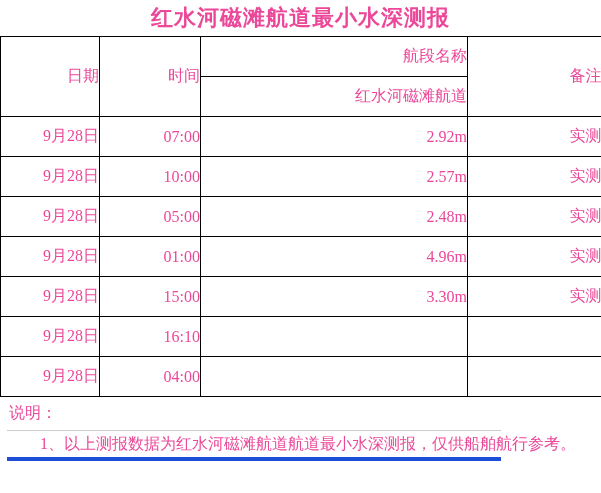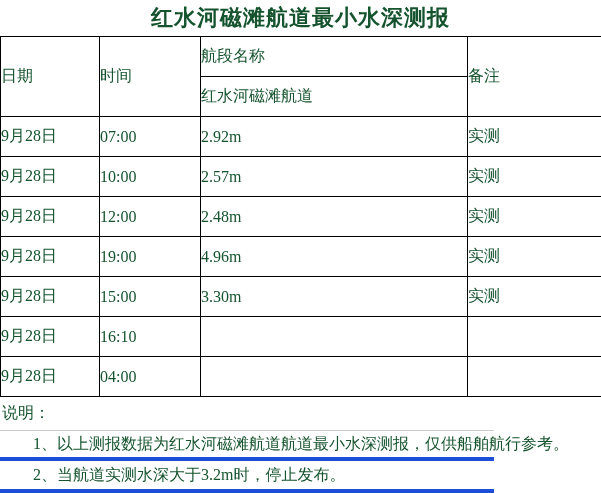--- a/index.html
+++ b/index.html
@@ -1,52 +1,52 @@
 <!DOCTYPE html>
 <html><head>
 <meta charset="utf-8">
 <style>
   * { margin:0; padding:0; box-sizing:border-box; }
   html,body { background:#ffffff; }
   .page {
     position:relative;
     width:601px; height:493px;
     background:#ffffff;
-    color:#14532d;
+    color:#ec4899;
     font-family:"Liberation Serif","DejaVu Serif",serif;
     overflow:hidden;
   }
   .title {
     height:36px;
     display:flex; align-items:center; justify-content:center;
     font-size:22px; font-weight:bold;
     letter-spacing:1px;
   }
   table.report {
     width:601px;
     border-collapse:collapse;
     table-layout:fixed;
   }
   table.report td {
     border:1px solid #000000;
-    text-align:left;
+    text-align:right;
     vertical-align:middle;
     font-size:16px;
     font-weight:normal;
     padding:0;
     overflow:hidden;
     white-space:nowrap;
   }
   table.report td.no-r { border-right:none; }
   table.report tr { height:40px; }
   col.c-date    { width:99px; }
   col.c-time    { width:101px; }
   col.c-section { width:267px; }
   col.c-remark  { width:134px; }
-  .notes { width:494px; }
+  .notes { width:494px;margin-left:7px; }
   .note-label {
     height:34px;
     display:flex; align-items:center;
     padding-left:2px;
     font-size:16px;
     border-bottom:1px solid #cccccc;
   }
   .note-item {
     height:30px;
     display:flex; align-items:center;
@@ -89,27 +89,27 @@
         <td class="no-r">实测</td>
       </tr>
       <tr>
         <td>9月28日</td>
         <td>10:00</td>
         <td>2.57m</td>
         <td class="no-r">实测</td>
       </tr>
       <tr>
         <td>9月28日</td>
-        <td>12:00</td>
+        <td>05:00</td>
         <td>2.48m</td>
         <td class="no-r">实测</td>
       </tr>
       <tr>
         <td>9月28日</td>
-        <td>19:00</td>
+        <td>01:00</td>
         <td>4.96m</td>
         <td class="no-r">实测</td>
       </tr>
       <tr>
         <td>9月28日</td>
         <td>15:00</td>
         <td>3.30m</td>
         <td class="no-r">实测</td>
       </tr>
       <tr>
@@ -123,16 +123,15 @@
         <td>04:00</td>
         <td></td>
         <td class="no-r"></td>
       </tr>
     </tbody>
   </table>
 
   <div class="notes">
     <div class="note-label">说明：</div>
     <div class="note-item">1、以上测报数据为红水河磁滩航道航道最小水深测报，仅供船舶航行参考。</div>
-    <div class="note-item last">2、当航道实测水深大于3.2m时，停止发布。</div>
   </div>
 
 </div>
 
 </body></html>

